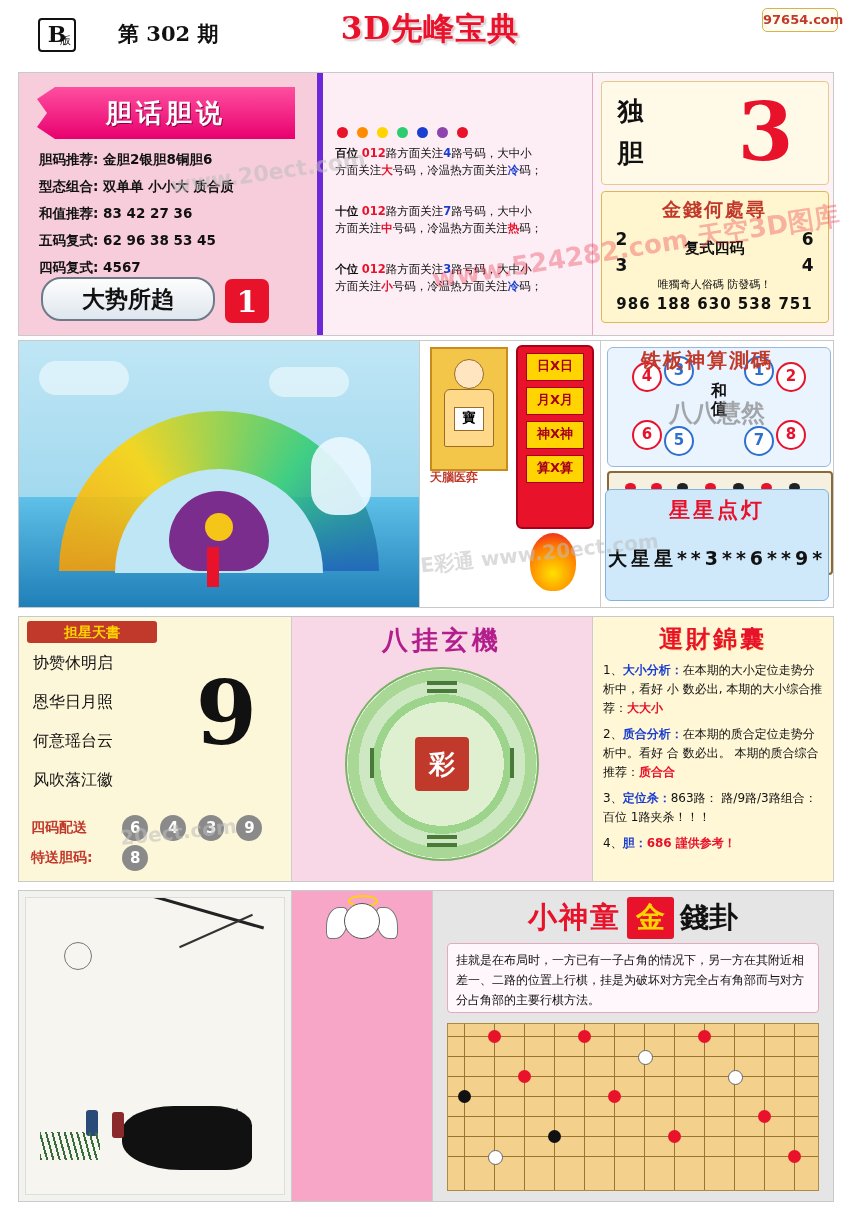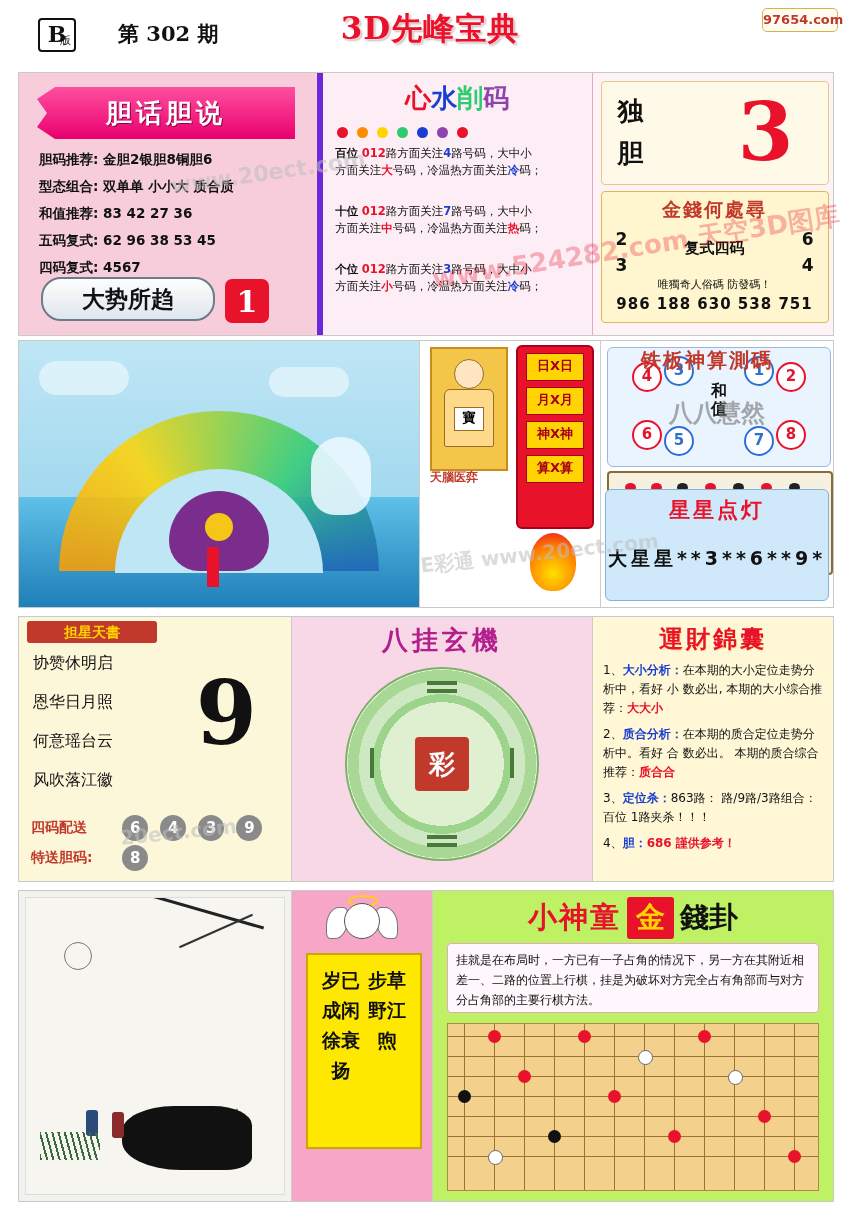--- a/index.html
+++ b/index.html
@@ -198,21 +198,21 @@
     font-family:"DejaVu Serif","Liberation Serif",serif;letter-spacing:3px;
     text-shadow:1px 1px 0 #ffe9a0;
   }
   .yc-body{position:absolute;left:10px;top:44px;right:10px;font-size:12px;line-height:19px;color:#111;}
   .yc-body p{margin:0 0 7px 0;}
 
   
   #band4{top:890px;height:310px;background:#fff;}
   .b4-left{width:272px;position:relative;background:#f2f2ee;border-right:1px solid #ccc;}
   .b4-mid{width:140px;position:relative;background:#f8a6c8;border-right:1px solid #ccc;}
-  .b4-right{flex:1;position:relative;background:#bef264;}
+  .b4-right{flex:1;position:relative;background:#e5e5e5;}
 
   .ink{position:absolute;inset:6px;background:#f6f5f0;border:1px solid #ddd;overflow:hidden;}
   .ink .sun{position:absolute;left:38px;top:44px;width:26px;height:26px;border-radius:50%;border:1px solid #777;}
   .ink .branch{position:absolute;left:120px;top:12px;width:120px;height:3px;background:#222;transform:rotate(16deg);}
   .ink .branch2{position:absolute;left:150px;top:32px;width:80px;height:2px;background:#333;transform:rotate(-24deg);}
   .ink .rock{position:absolute;left:96px;bottom:24px;width:130px;height:64px;background:#111;border-radius:40% 30% 20% 45%;}
   .ink .tree{position:absolute;bottom:60px;width:0;height:0;border-left:9px solid transparent;border-right:9px solid transparent;border-bottom:26px solid #2f5d3a;}
   .ink .person{position:absolute;left:60px;bottom:58px;width:12px;height:26px;background:#2a4a7a;border-radius:3px;}
   .ink .person2{position:absolute;left:86px;bottom:56px;width:12px;height:26px;background:#8a2a2a;border-radius:3px;}
   .ink .grass{position:absolute;left:14px;bottom:34px;width:60px;height:28px;
@@ -274,23 +274,20 @@
         <div>型态组合: 双单单 小小大 质合质</div>
         <div>和值推荐: 83 42 27 36</div>
         <div>五码复式: 62 96 38 53 45</div>
         <div>四码复式: 4567</div>
       </div>
       <div class="trend">大势所趋</div>
       <div class="trend-num">1</div>
     </div>
 
     <div class="b1-mid">
-      <div class="xs-title">
-        <i style="color:#e8122b">心</i><i style="color:#1a3fd0">水</i><i style="color:#2ecc71">削</i><i style="color:#8e44ad">码</i>
-      </div>
       <div class="dots">
         <s style="background:#e8122b"></s><s style="background:#ff8c00"></s><s style="background:#ffd400"></s><s style="background:#2ecc71"></s><s style="background:#1a3fd0"></s><s style="background:#8e44ad"></s><s style="background:#e8122b"></s>
       </div>
 
       <div class="para" style="top:72px">
         <b>百位</b>
         <span class="kw">012</span><span>路方面关注</span><span class="kb">4</span><span>路号码，大中小</span><br>
         <span>方面关注</span><span class="kw">大</span><span>号码，冷温热方面关注</span><span class="kb">冷</span><span>码；</span>
       </div>
 
@@ -488,24 +485,20 @@
         <div class="grass"></div>
       </div>
     </div>
 
     <div class="b4-mid">
       <div class="angel">
         <div class="halo"></div>
         <div class="wingL"></div>
         <div class="wingR"></div>
         <div class="head"></div>
-      </div>
-      <div class="yellow-card">
-        <div class="col" style="left:8px">岁已成闲徐衰扬</div>
-        <div class="col" style="right:8px">步草野江煦</div>
       </div>
     </div>
 
     <div class="b4-right">
       <div class="st-title">
         <span class="a">小神童</span><span class="box">金</span><span class="b">錢卦</span>
       </div>
       <div class="st-desc">挂就是在布局时，一方已有一子占角的情况下，另一方在其附近相差一、二路的位置上行棋，挂是为破坏对方完全占有角部而与对方分占角部的主要行棋方法。</div>
       <div class="goban">
         <div class="gl" style="left:0;top:12px;right:0;height:1px"></div>

